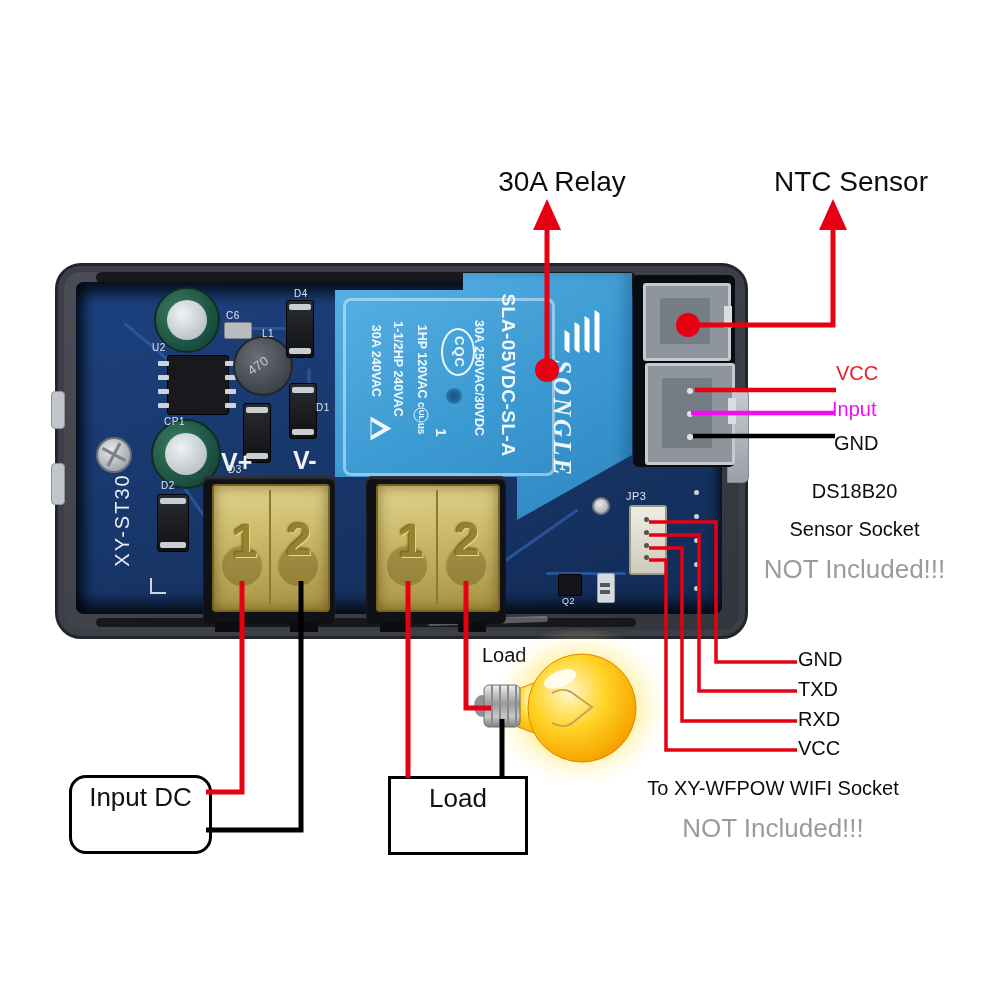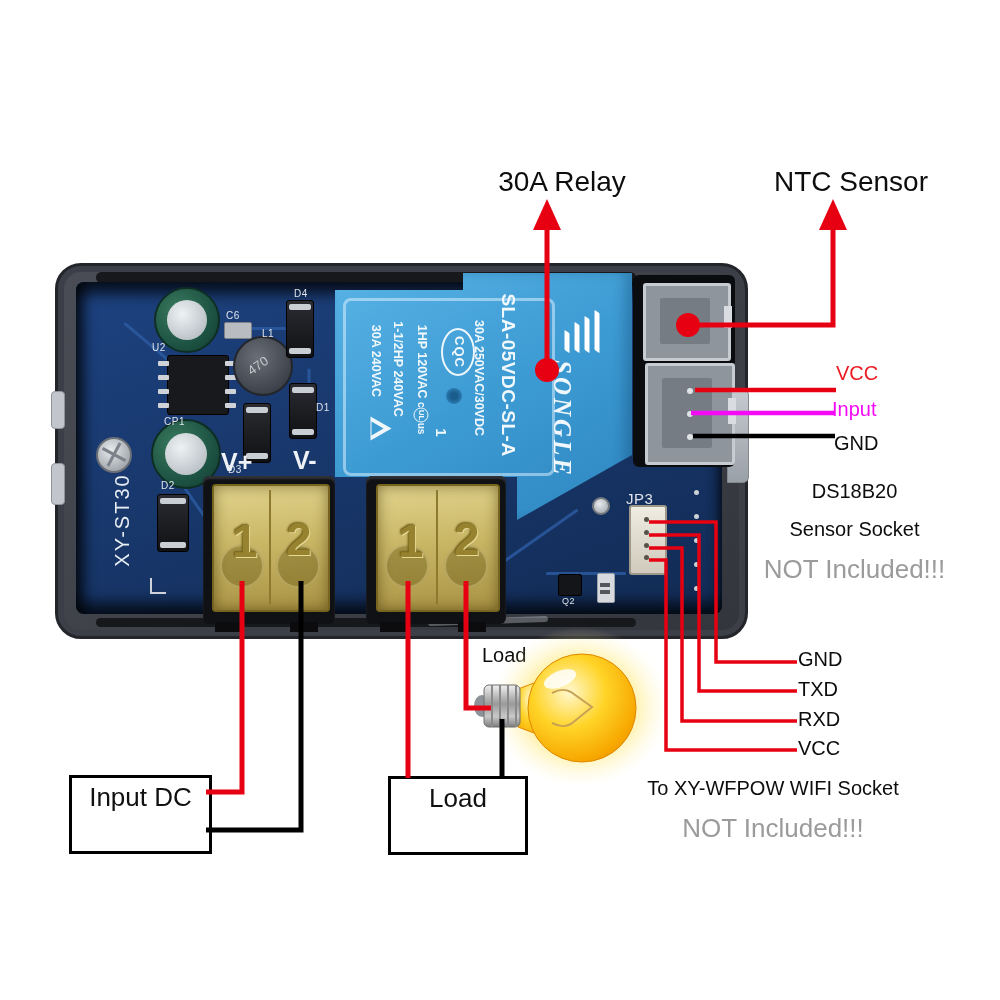--- a/index.html
+++ b/index.html
@@ -139,21 +139,21 @@
       <div class="abs" style="left:2px;top:9px;width:10px;height:4px;background:#54575c;"></div>
       <div class="abs" style="left:2px;top:16px;width:10px;height:4px;background:#54575c;"></div>
     </div>
 
     <div class="abs" style="left:553px;top:223px;width:34px;height:66px;border-radius:3px;border:2px solid #9d988a;
                 background:linear-gradient(#efece2,#cfcabb);"></div>
     <div class="abs" style="left:568px;top:235px;width:5px;height:5px;border-radius:50%;background:#55524a;"></div>
     <div class="abs" style="left:568px;top:248px;width:5px;height:5px;border-radius:50%;background:#55524a;"></div>
     <div class="abs" style="left:568px;top:261px;width:5px;height:5px;border-radius:50%;background:#55524a;"></div>
     <div class="abs" style="left:568px;top:273px;width:5px;height:5px;border-radius:50%;background:#55524a;"></div>
-    <div class="silk" style="left:550px;top:208px;font-size:15px;text-align:center;">JP3</div>
+    <div class="silk" style="left:550px;top:208px;font-size:11px;text-align:center;">JP3</div>
 
     <div class="abs" style="left:618px;top:208px;width:5px;height:5px;border-radius:50%;background:#ccd1d6;"></div>
     <div class="abs" style="left:618px;top:232px;width:5px;height:5px;border-radius:50%;background:#ccd1d6;"></div>
     <div class="abs" style="left:618px;top:256px;width:5px;height:5px;border-radius:50%;background:#ccd1d6;"></div>
     <div class="abs" style="left:618px;top:280px;width:5px;height:5px;border-radius:50%;background:#ccd1d6;"></div>
     <div class="abs" style="left:618px;top:304px;width:5px;height:5px;border-radius:50%;background:#ccd1d6;"></div>
 
     <div class="abs" style="left:74px;top:296px;width:14px;height:14px;border-left:2px solid #cfd3d8;border-bottom:2px solid #cfd3d8;"></div>
   </div>
 
@@ -246,21 +246,21 @@
   <div class="lbl" style="left:798px;top:648px;">GND</div>
   <div class="lbl" style="left:798px;top:678px;">TXD</div>
   <div class="lbl" style="left:798px;top:708px;">RXD</div>
   <div class="lbl" style="left:798px;top:737px;">VCC</div>
 
   <div class="lbl ctr" style="left:563px;top:777px;width:420px;">To XY-WFPOW WIFI Socket</div>
   <div class="lbl ctr muted" style="left:563px;top:813px;width:420px;font-size:26px;">NOT Included!!!</div>
 
   <div class="lbl" style="left:482px;top:644px;">Load</div>
 
-  <div class="annbox" style="left:69px;top:775px;width:137px;height:70px;">
+  <div class="annbox" style="left:69px;top:775px;width:137px;height:70px;border-radius:17px;">
     <div>Input DC</div>
   </div>
   <div class="annbox" style="left:388px;top:776px;width:134px;height:70px;">
     <div>Load</div>
   </div>
 
   <svg class="abs" style="left:440px;top:615px;" width="230" height="190" viewBox="0 0 230 190">
     <defs>
       <radialGradient id="glow" cx="50%" cy="50%" r="50%">
         <stop offset="0%" stop-color="#ffe457" stop-opacity="0.95"></stop>

